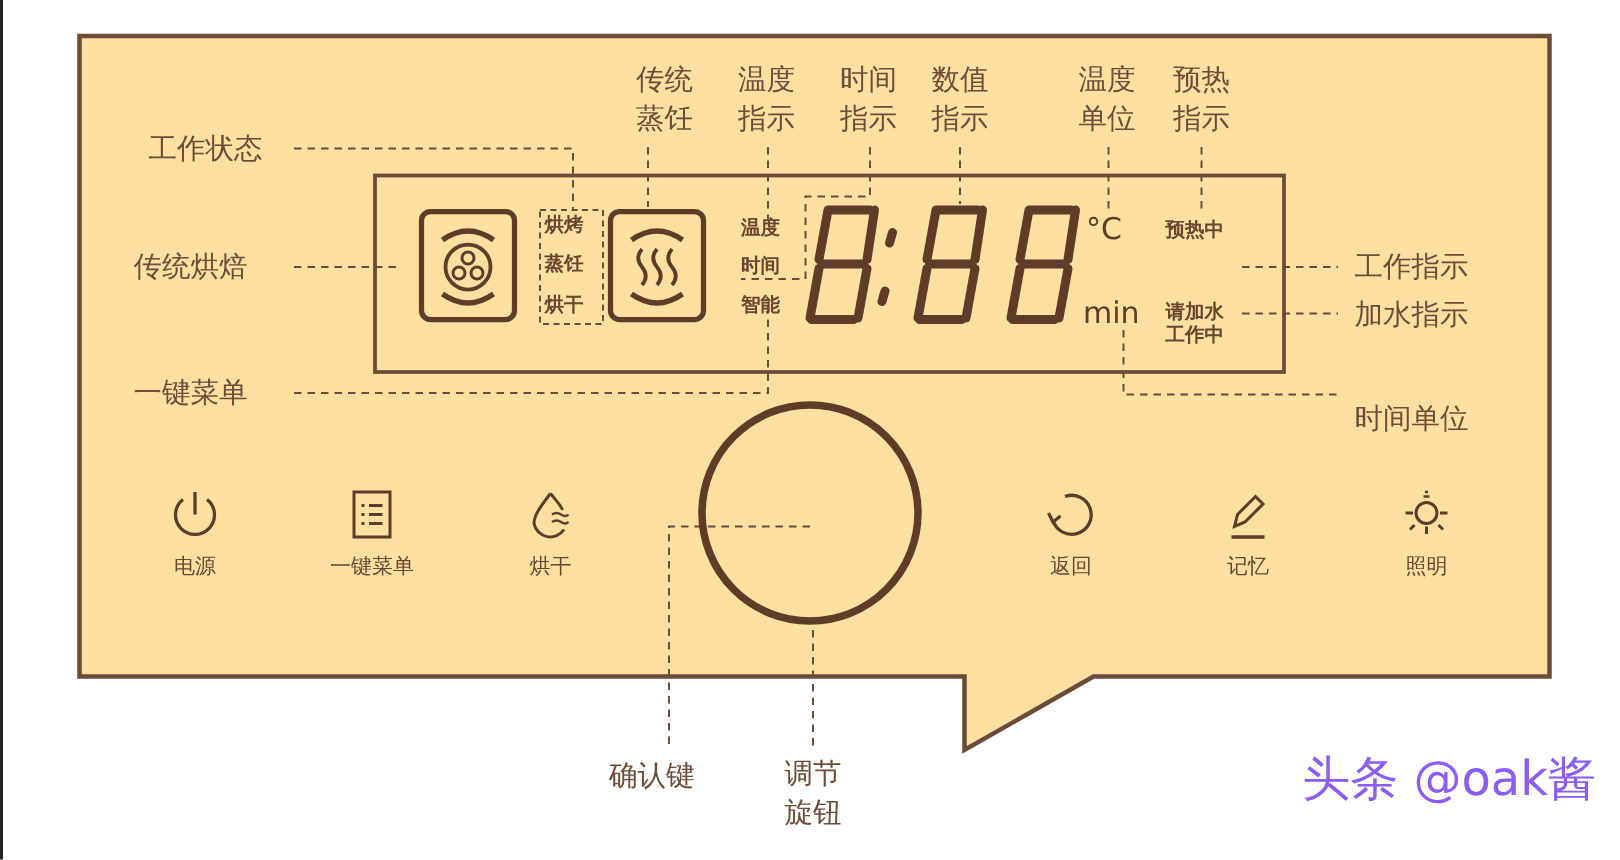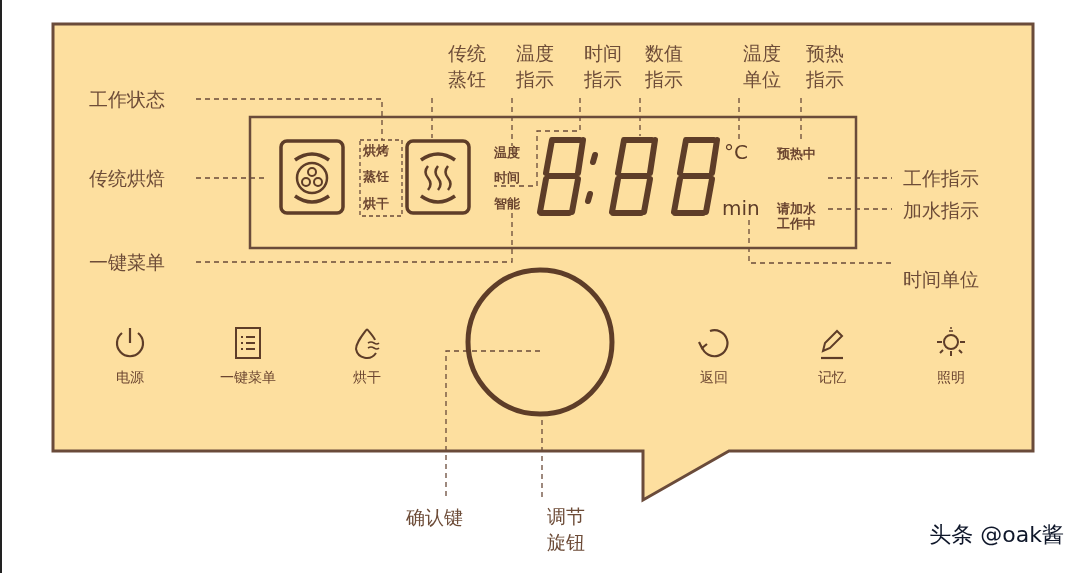--- a/index.html
+++ b/index.html
@@ -1,27 +1,27 @@
 <!DOCTYPE html>
 <html><head>
 <meta charset="utf-8">
 <style>
   html, body { margin:0; padding:0; }
   body { width:1080px; height:573px; position:relative; background:#ffffff; overflow:hidden;
          font-family:"DejaVu Sans","Liberation Sans",sans-serif; color:#6b4a35; }
   .left-edge { position:absolute; left:0; top:0; width:2px; height:573px; background:#222; }
   svg.stage { position:absolute; left:0; top:0; }
   .lbl { position:absolute; font-size:19px; color:#6d4c38; white-space:nowrap; line-height:24px; }
-  .lbl2 { position:absolute; font-size:19px; color:#6d4c38; line-height:26px; text-align:center; width:46px;margin-left:24px; }
+  .lbl2 { position:absolute; font-size:19px; color:#6d4c38; line-height:26px; text-align:center; width:46px; }
   .small { position:absolute; font-size:13px; color:#6b4530; font-weight:bold; white-space:nowrap; line-height:16px; }
   .btn { position:absolute; width:90px; height:70px; text-align:center; cursor:pointer; }
   .btn .cap { position:absolute; left:0; right:0; top:44px; font-size:14px; font-weight:normal; color:#6b4530; }
   .btn svg { position:absolute; left:27px; top:0; }
   .unit { position:absolute; font-size:20px; color:#5e3d28; }
-  .watermark { position:absolute; right:16px; top:520px; font-size:22px; color:#0f172a; }
+  .watermark { position:absolute; right:16px; top:498px; font-size:32px; color:#8b5cf6; }
 </style>
 </head>
 <body>
 
 <div class="left-edge"></div>
 
 <svg class="stage" width="1080" height="573" viewBox="0 0 1080 573">
 
   <path d="M53 24 H1033 V451 H729 L643 500 V451 H53 Z" fill="#fddf9f" stroke="#6a4b3a" stroke-width="3"></path>
 
@@ -108,21 +108,21 @@
 <div class="small" style="left:777px;top:171px;margin-top:45px;">工作中</div>
 <div class="small" style="left:777px;top:201px;">请加水</div>
 
 <div class="lbl2" style="left:420px;top:40px;"><span>传统</span><br><span>蒸饪</span></div>
 <div class="lbl2" style="left:488px;top:40px;"><span>温度</span><br><span>指示</span></div>
 <div class="lbl2" style="left:556px;top:40px;"><span>时间</span><br><span>指示</span></div>
 <div class="lbl2" style="left:617px;top:40px;"><span>数值</span><br><span>指示</span></div>
 <div class="lbl2" style="left:715px;top:40px;"><span>温度</span><br><span>单位</span></div>
 <div class="lbl2" style="left:778px;top:40px;"><span>预热</span><br><span>指示</span></div>
 
-<div class="lbl" style="left:89px;top:87px;">工作状态</div>
+<div class="lbl" style="left:99px;top:87px;">工作状态</div>
 <div class="lbl" style="left:89px;top:166px;">传统烘焙</div>
 <div class="lbl" style="left:89px;top:250px;">一键菜单</div>
 
 <div class="lbl" style="left:903px;top:166px;">工作指示</div>
 <div class="lbl" style="left:903px;top:198px;">加水指示</div>
 <div class="lbl" style="left:903px;top:251px;margin-top:16px;">时间单位</div>
 
 <div class="lbl" style="left:406px;top:505px;">确认键</div>
 <div class="lbl2" style="left:519px;top:503px;"><span>调节</span><br><span>旋钮</span></div>
 

